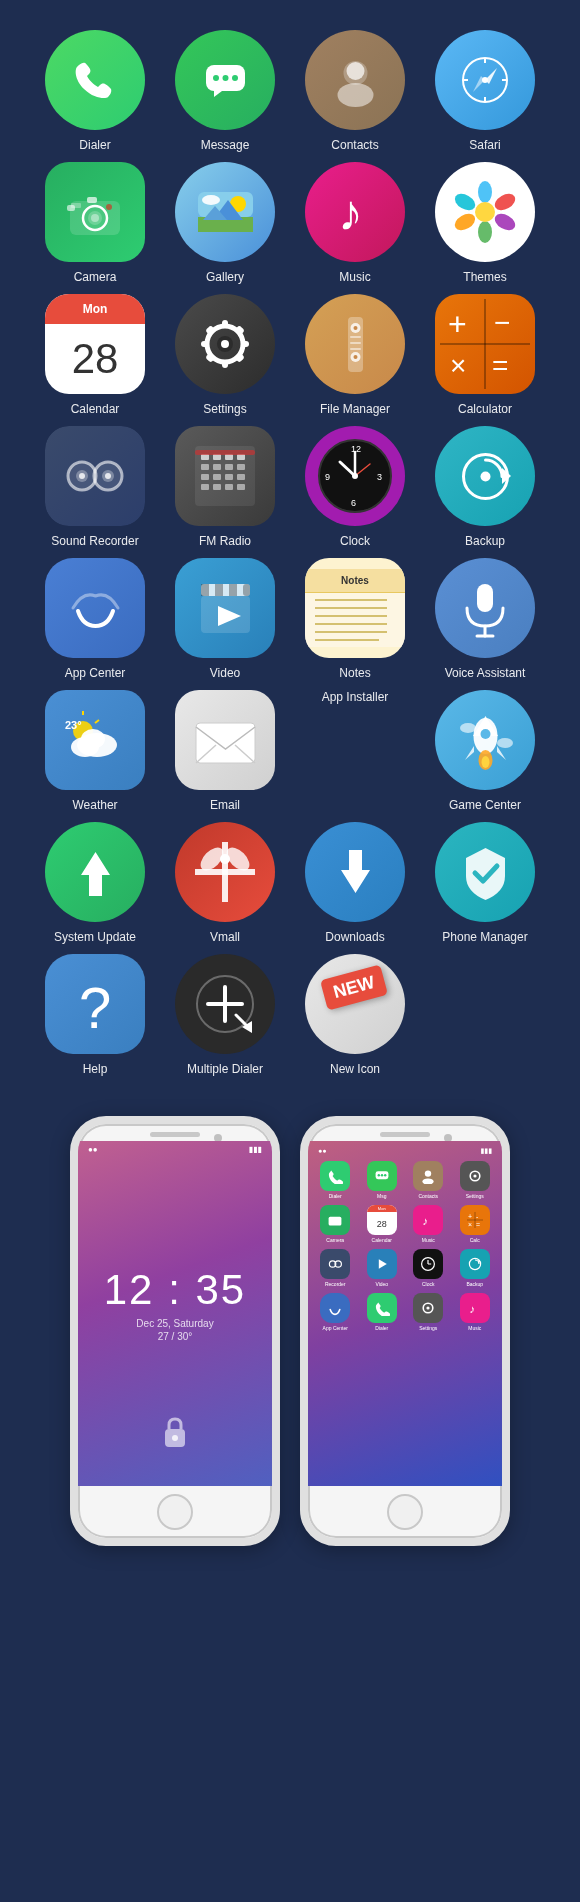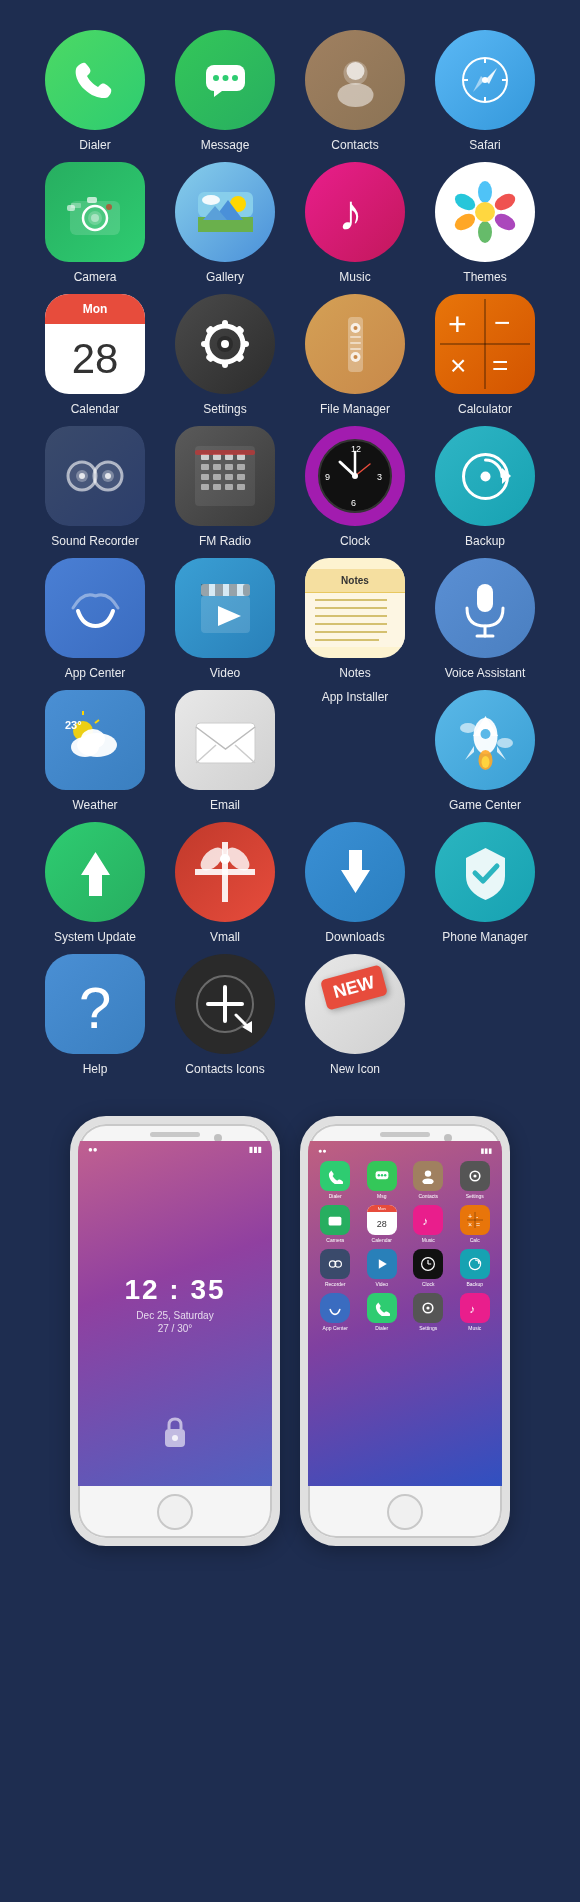--- a/index.html
+++ b/index.html
@@ -107,22 +107,22 @@
       height: 100%;
       background: linear-gradient(160deg, #c06090 0%, #9040a0 40%, #5060c0 100%);
       display: flex;
       flex-direction: column;
       align-items: center;
       justify-content: center;
       position: relative;
     }
     .lock-time {
       color: white;
-      font-size: 28px;
-      font-weight: 700;
+      font-size: 42px;
+      font-weight: 400;
       letter-spacing: 2px;
     }
     .lock-date {
       color: rgba(255,255,255,0.8);
       font-size: 10px;
       margin-top: 4px;
     }
     .lock-weather {
       color: rgba(255,255,255,0.8);
       font-size: 10px;
@@ -645,21 +645,21 @@
 
         <circle cx="35" cy="35" r="28" stroke="rgba(255,255,255,0.3)" stroke-width="2" fill="none"></circle>
 
         <line x1="35" y1="18" x2="35" y2="52" stroke="white" stroke-width="4" stroke-linecap="round"></line>
         <line x1="18" y1="35" x2="52" y2="35" stroke="white" stroke-width="4" stroke-linecap="round"></line>
 
         <path d="M46 46 L58 58" stroke="white" stroke-width="3" stroke-linecap="round"></path>
         <polygon points="52,58 62,52 62,64" fill="white"></polygon>
       </svg>
     </div>
-    <span class="app-label">Contacts Icons</span>
+    <span class="app-label">Multiple Dialer</span>
   </div>
 
   <div class="app-item">
     <div class="app-icon circle" style="background:linear-gradient(135deg,#e8e8e8,#d0d0d0);overflow:visible;position:relative;">
       <div style="
         position:absolute;
         top:18px;
         left:18px;
         background:#e74c3c;
         color:white;

